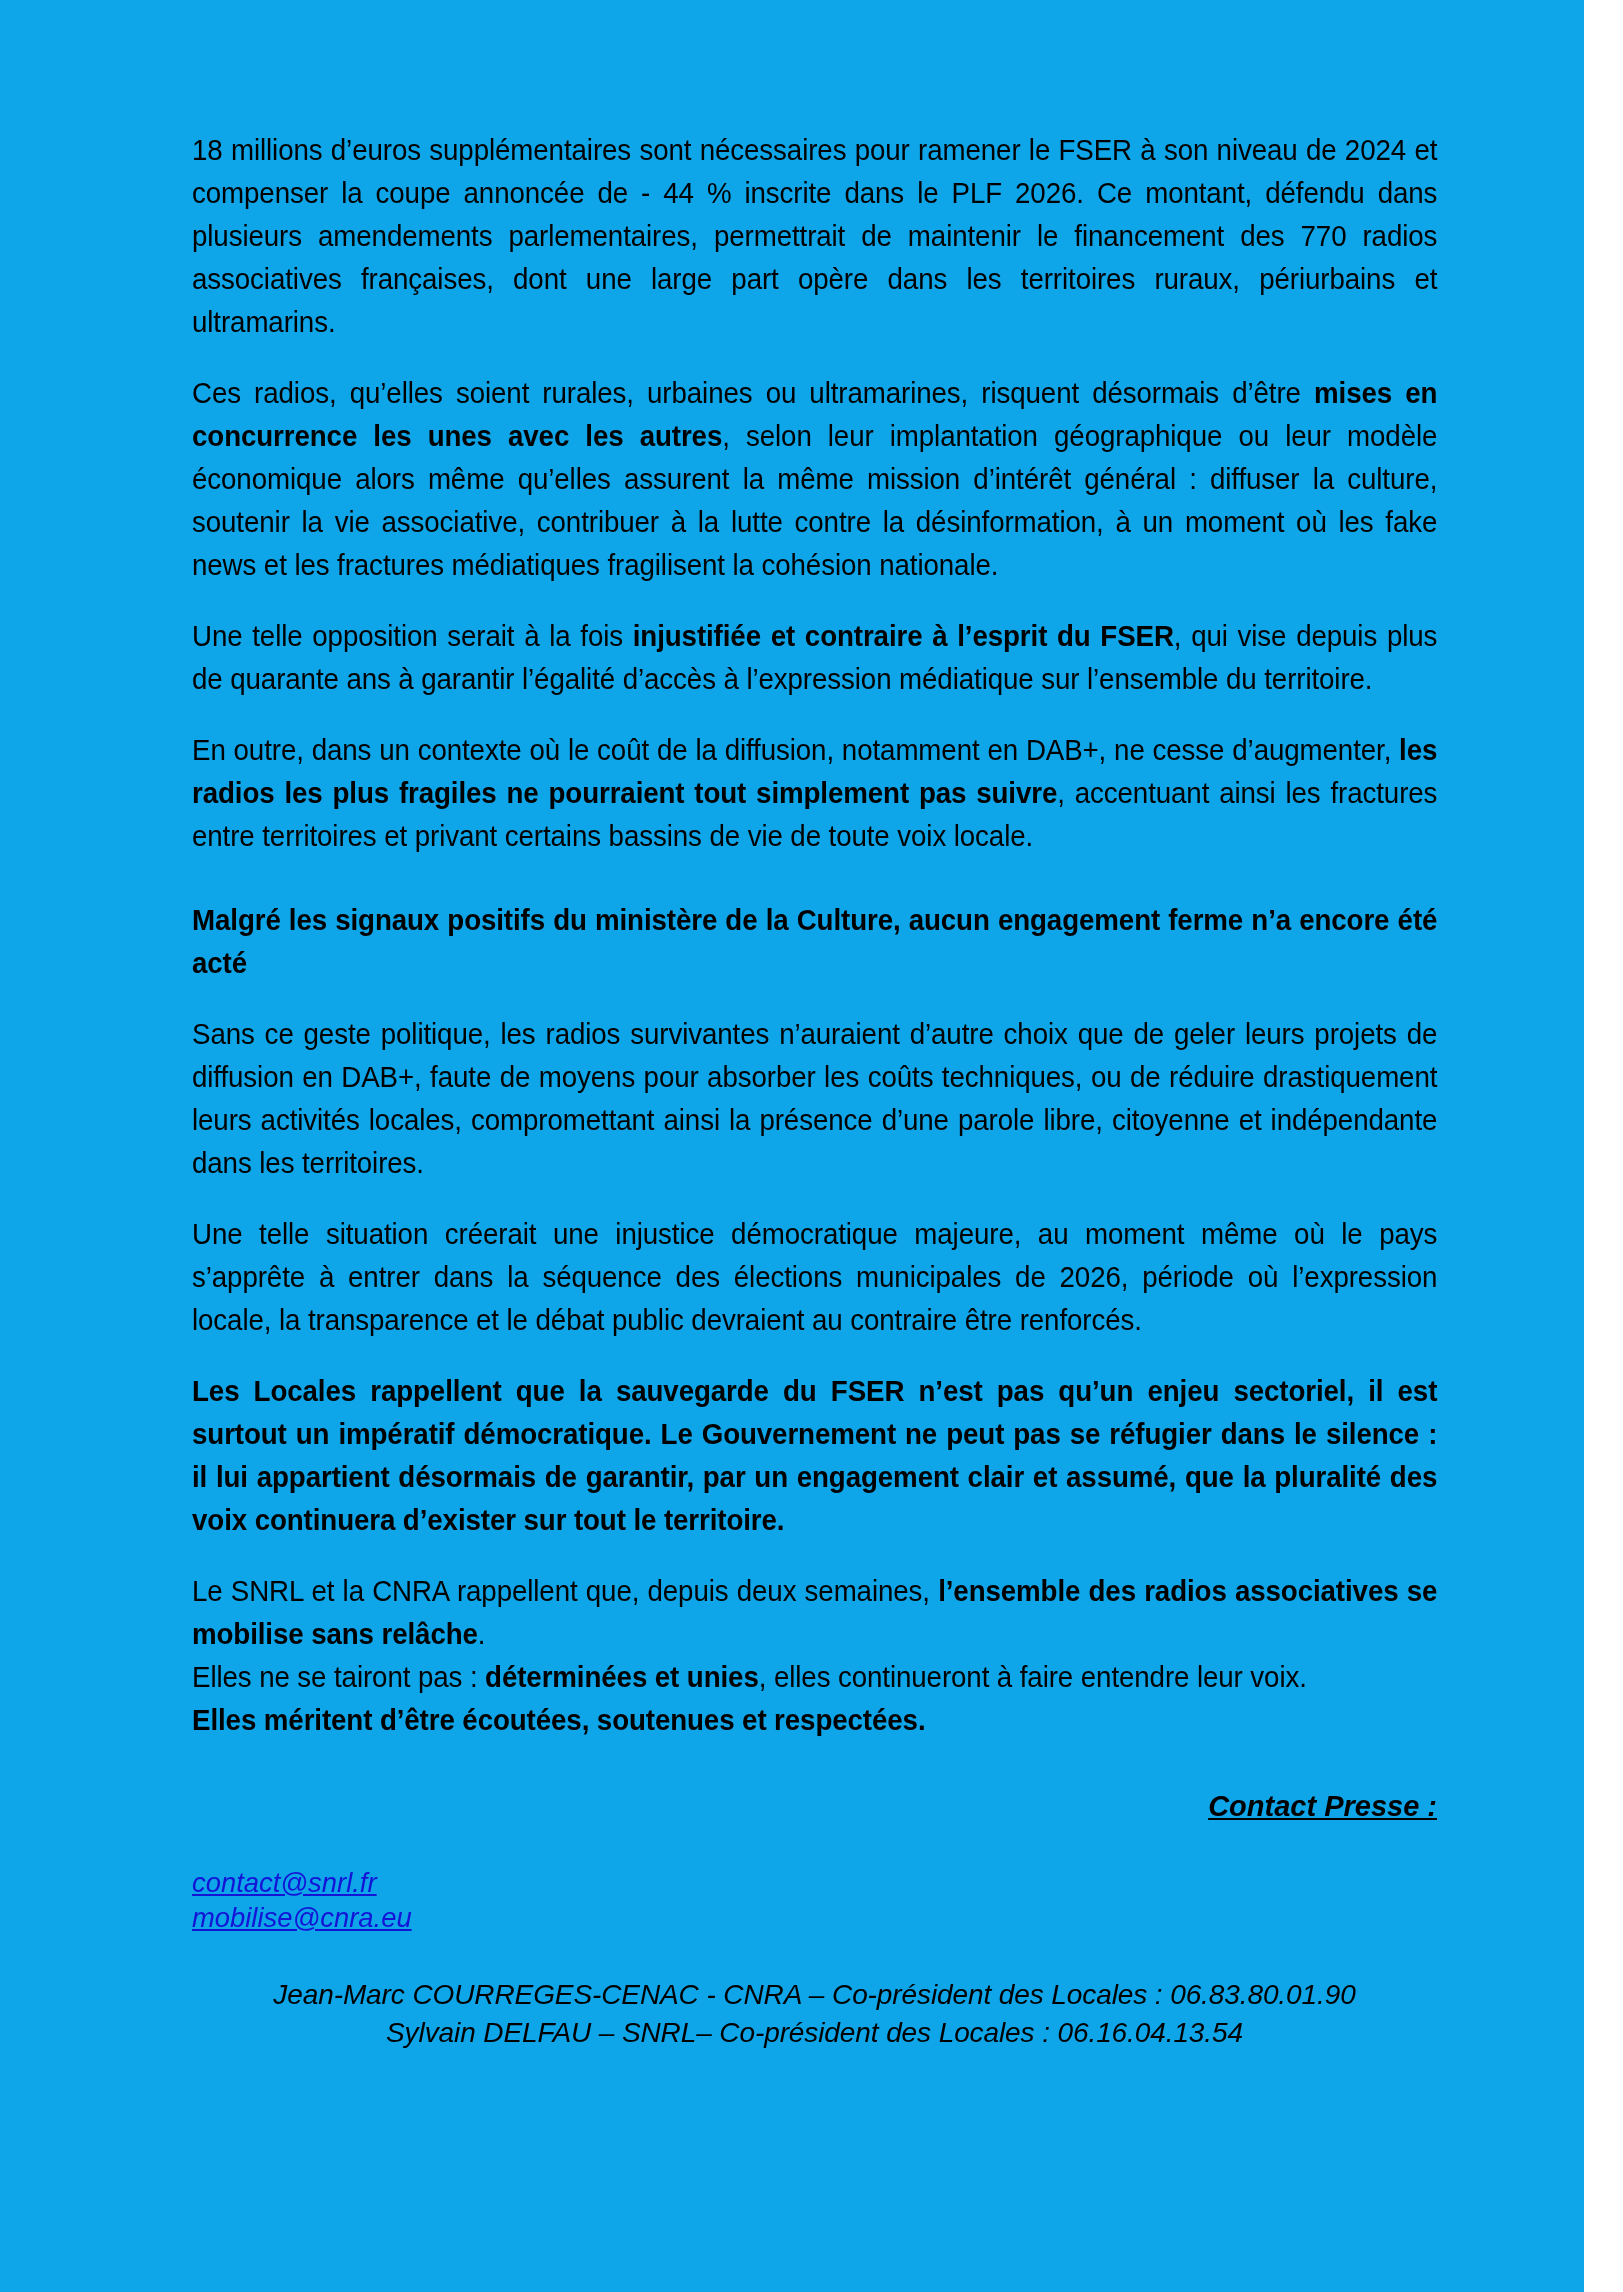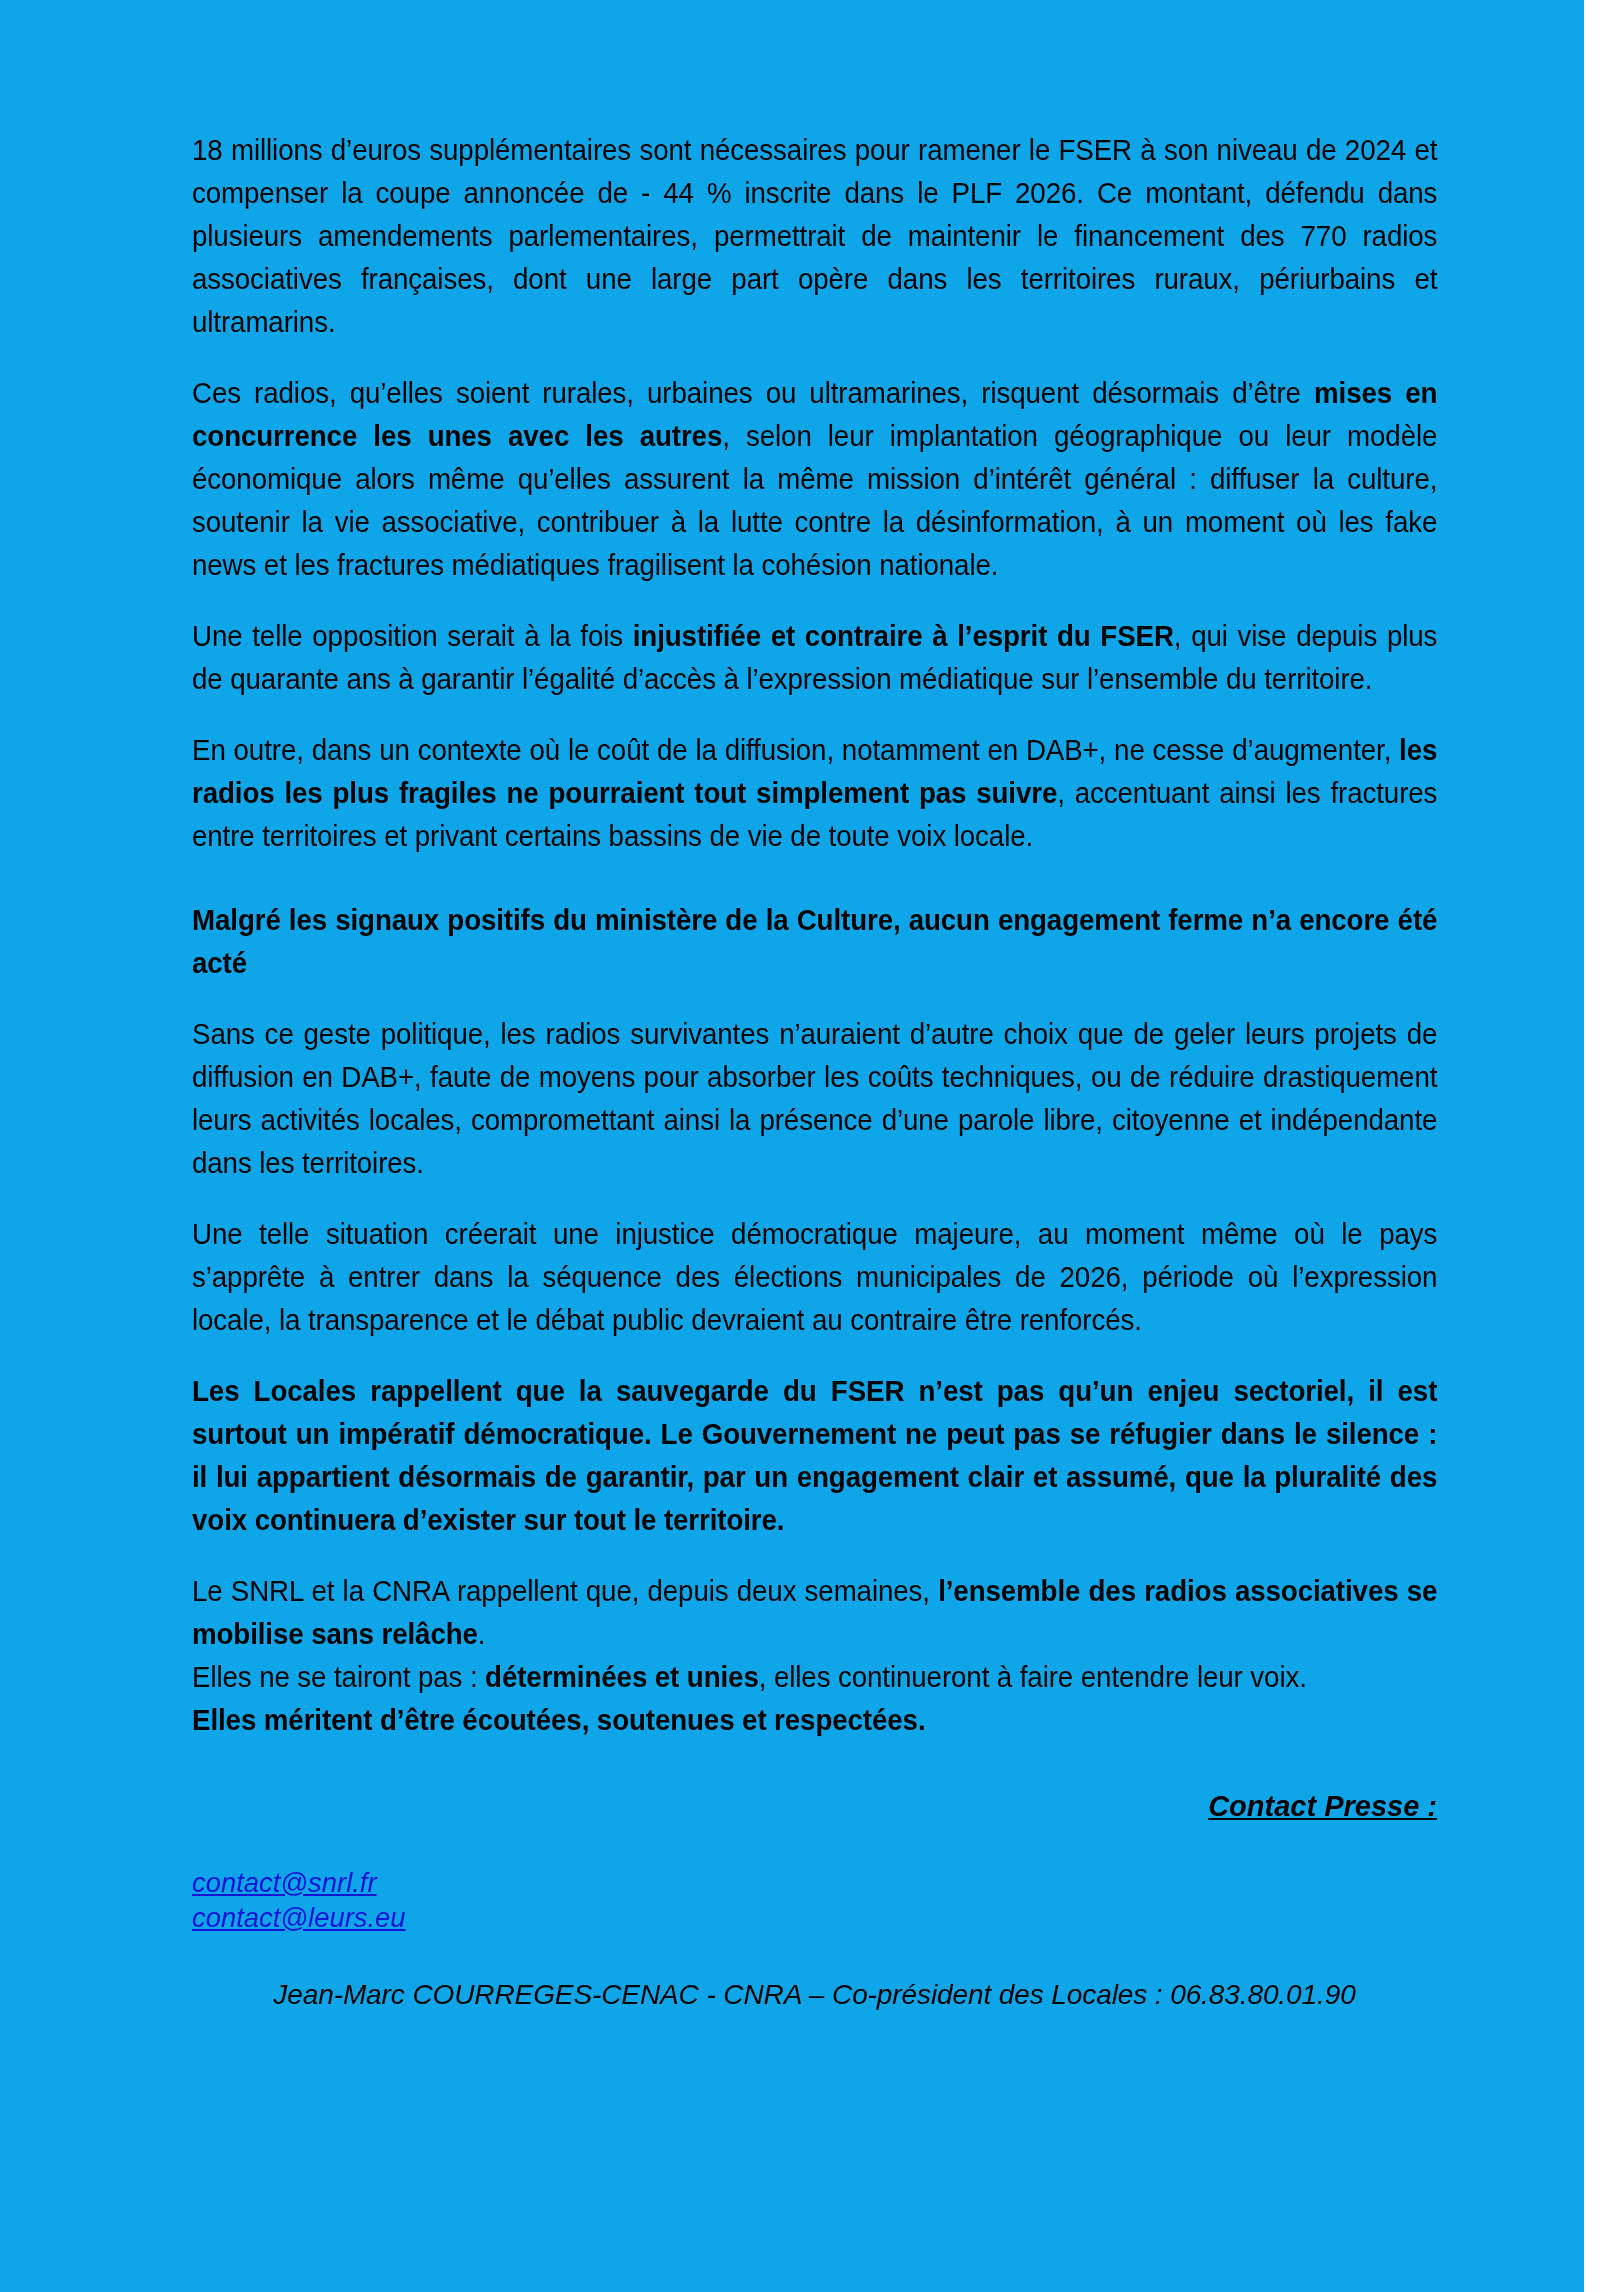--- a/index.html
+++ b/index.html
@@ -123,22 +123,23 @@
     <p class="para para-tight" id="p8"><span>Le SNRL et la CNRA rappellent que, depuis deux semaines, </span><b>l’ensemble des radios associatives se mobilise sans relâche</b><span>.</span></p>
 
     <p class="para para-tight" id="p9"><span>Elles ne se tairont pas : </span><b>déterminées et unies</b><span>, elles continueront à faire entendre leur voix.</span></p>
 
     <p class="para" id="p10"><b>Elles méritent d’être écoutées, soutenues et respectées.</b></p>
 
     <div class="contact-title">Contact Presse :</div>
 
     <div class="email-block">
       <a class="email">contact@snrl.fr</a>
-      <a class="email">contact@leurs.eu</a>
+      <a class="email">mobilise@cnra.eu</a>
     </div>
 
     <div class="signature-block">
       <span class="sig-line">Jean-Marc COURREGES-CENAC -  CNRA – Co-président des Locales : 06.83.80.01.90</span>
+      <span class="sig-line">Sylvain DELFAU – SNRL– Co-président des Locales : 06.16.04.13.54</span>
     </div>
 
   </div>
 </div>
 
 
 </body></html>

